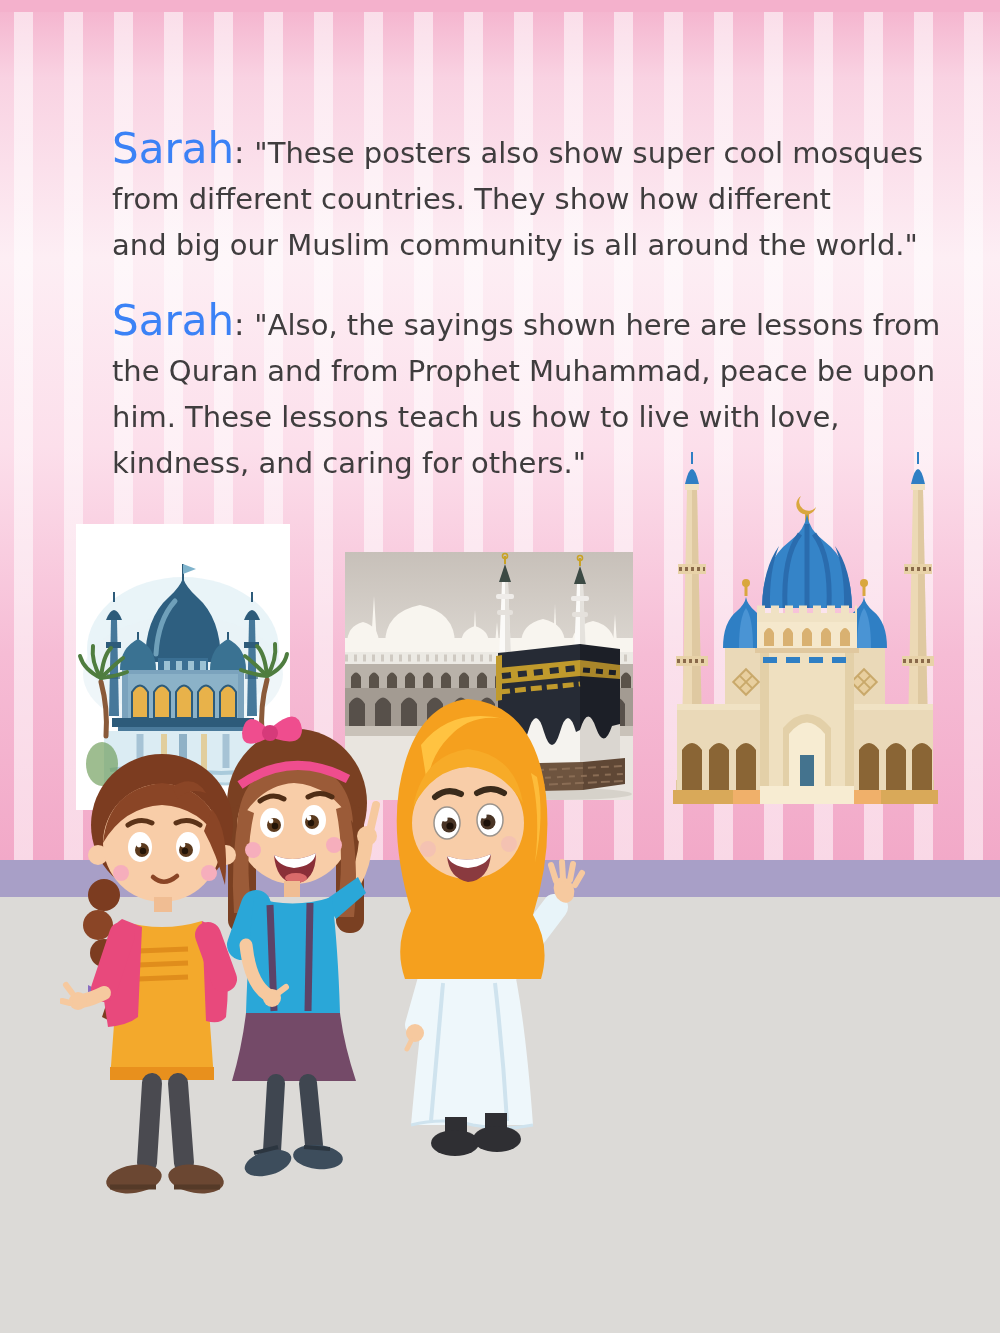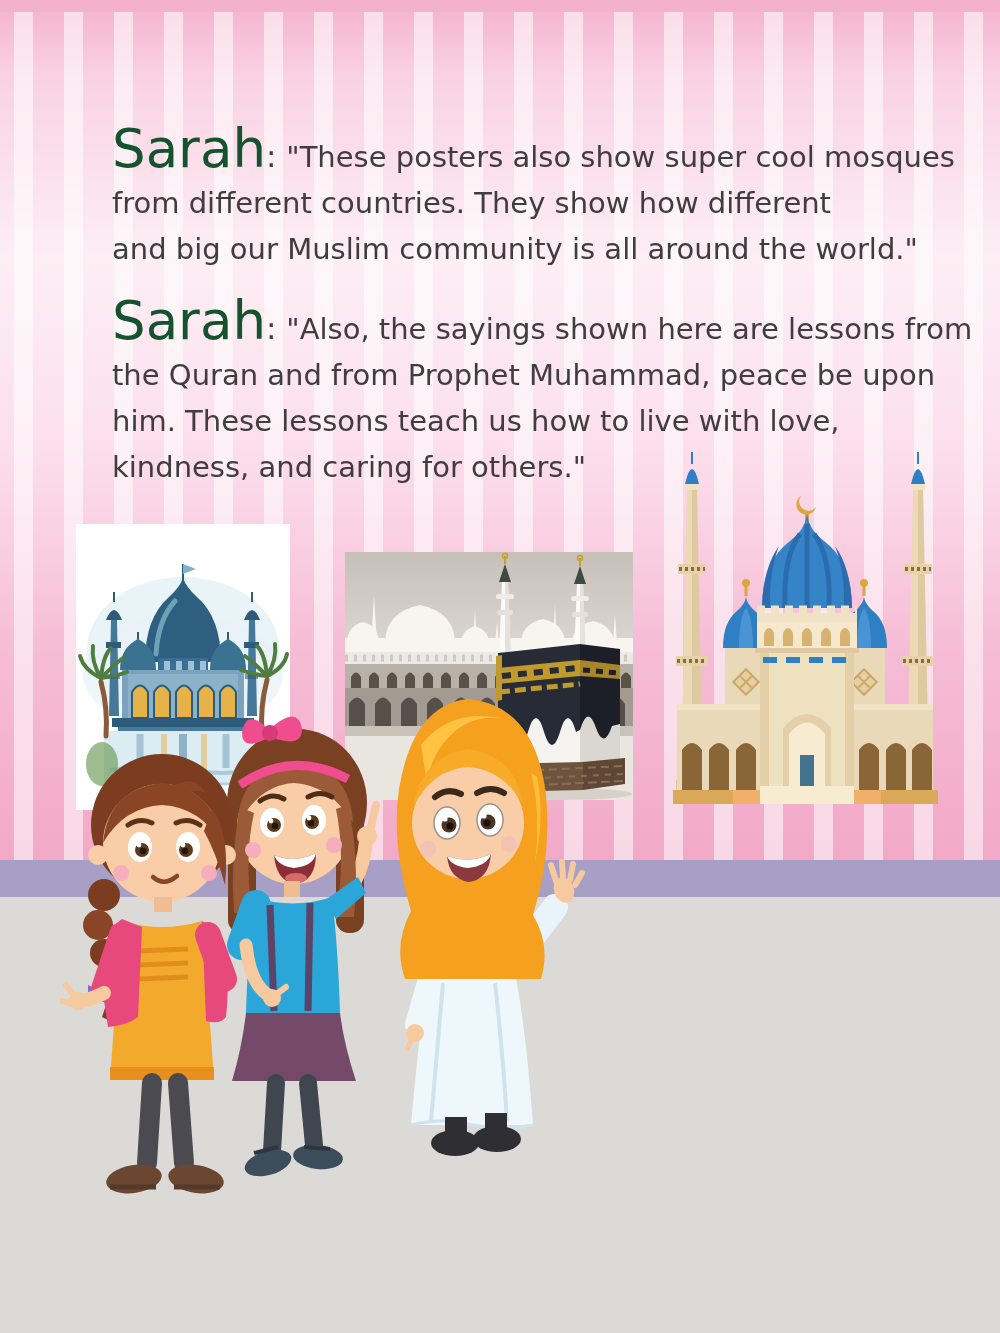--- a/index.html
+++ b/index.html
@@ -9,21 +9,21 @@
   .wall{position:absolute;left:0;top:0;width:1000px;height:860px;
     background:
       repeating-linear-gradient(90deg, rgba(255,255,255,0) 0 14px, rgba(255,255,255,.55) 14px 33px, rgba(255,255,255,0) 33px 50px),
       linear-gradient(180deg,#f4b1cc 0%,#f9d2e2 9%,#fdeef4 30%,#fcdfeb 52%,#f6bcd5 76%,#f2a9c8 100%);}
   .wall::before{content:"";position:absolute;left:0;top:0;right:0;height:12px;background:#f4b1cc;}
   .trim{position:absolute;left:0;top:860px;width:1000px;height:37px;background:#a89fc7;}
   .floor{position:absolute;left:0;top:897px;width:1000px;height:436px;background:#dcdad7;}
 
   
   .dialogue{position:absolute;left:112px;width:880px;color:#3f3d3e;font-size:29px;line-height:46px;}
-  .dialogue .speaker{color:#14532d;font-size:53px;}
+  .dialogue .speaker{color:#3b82f6;font-size:42px;}
   .dialogue .sep{color:#3f3d3e;font-size:31px;}
   .dialogue .speech{white-space:pre-line;}
   #para1{top:97px;}
   #para2{top:269px;}
 
   
   .poster,.kid{position:absolute;}
   #poster-watercolor{left:76px;top:524px;}
   #poster-kaaba{left:345px;top:552px;}
   #poster-bluemosque{left:665px;top:450px;}

